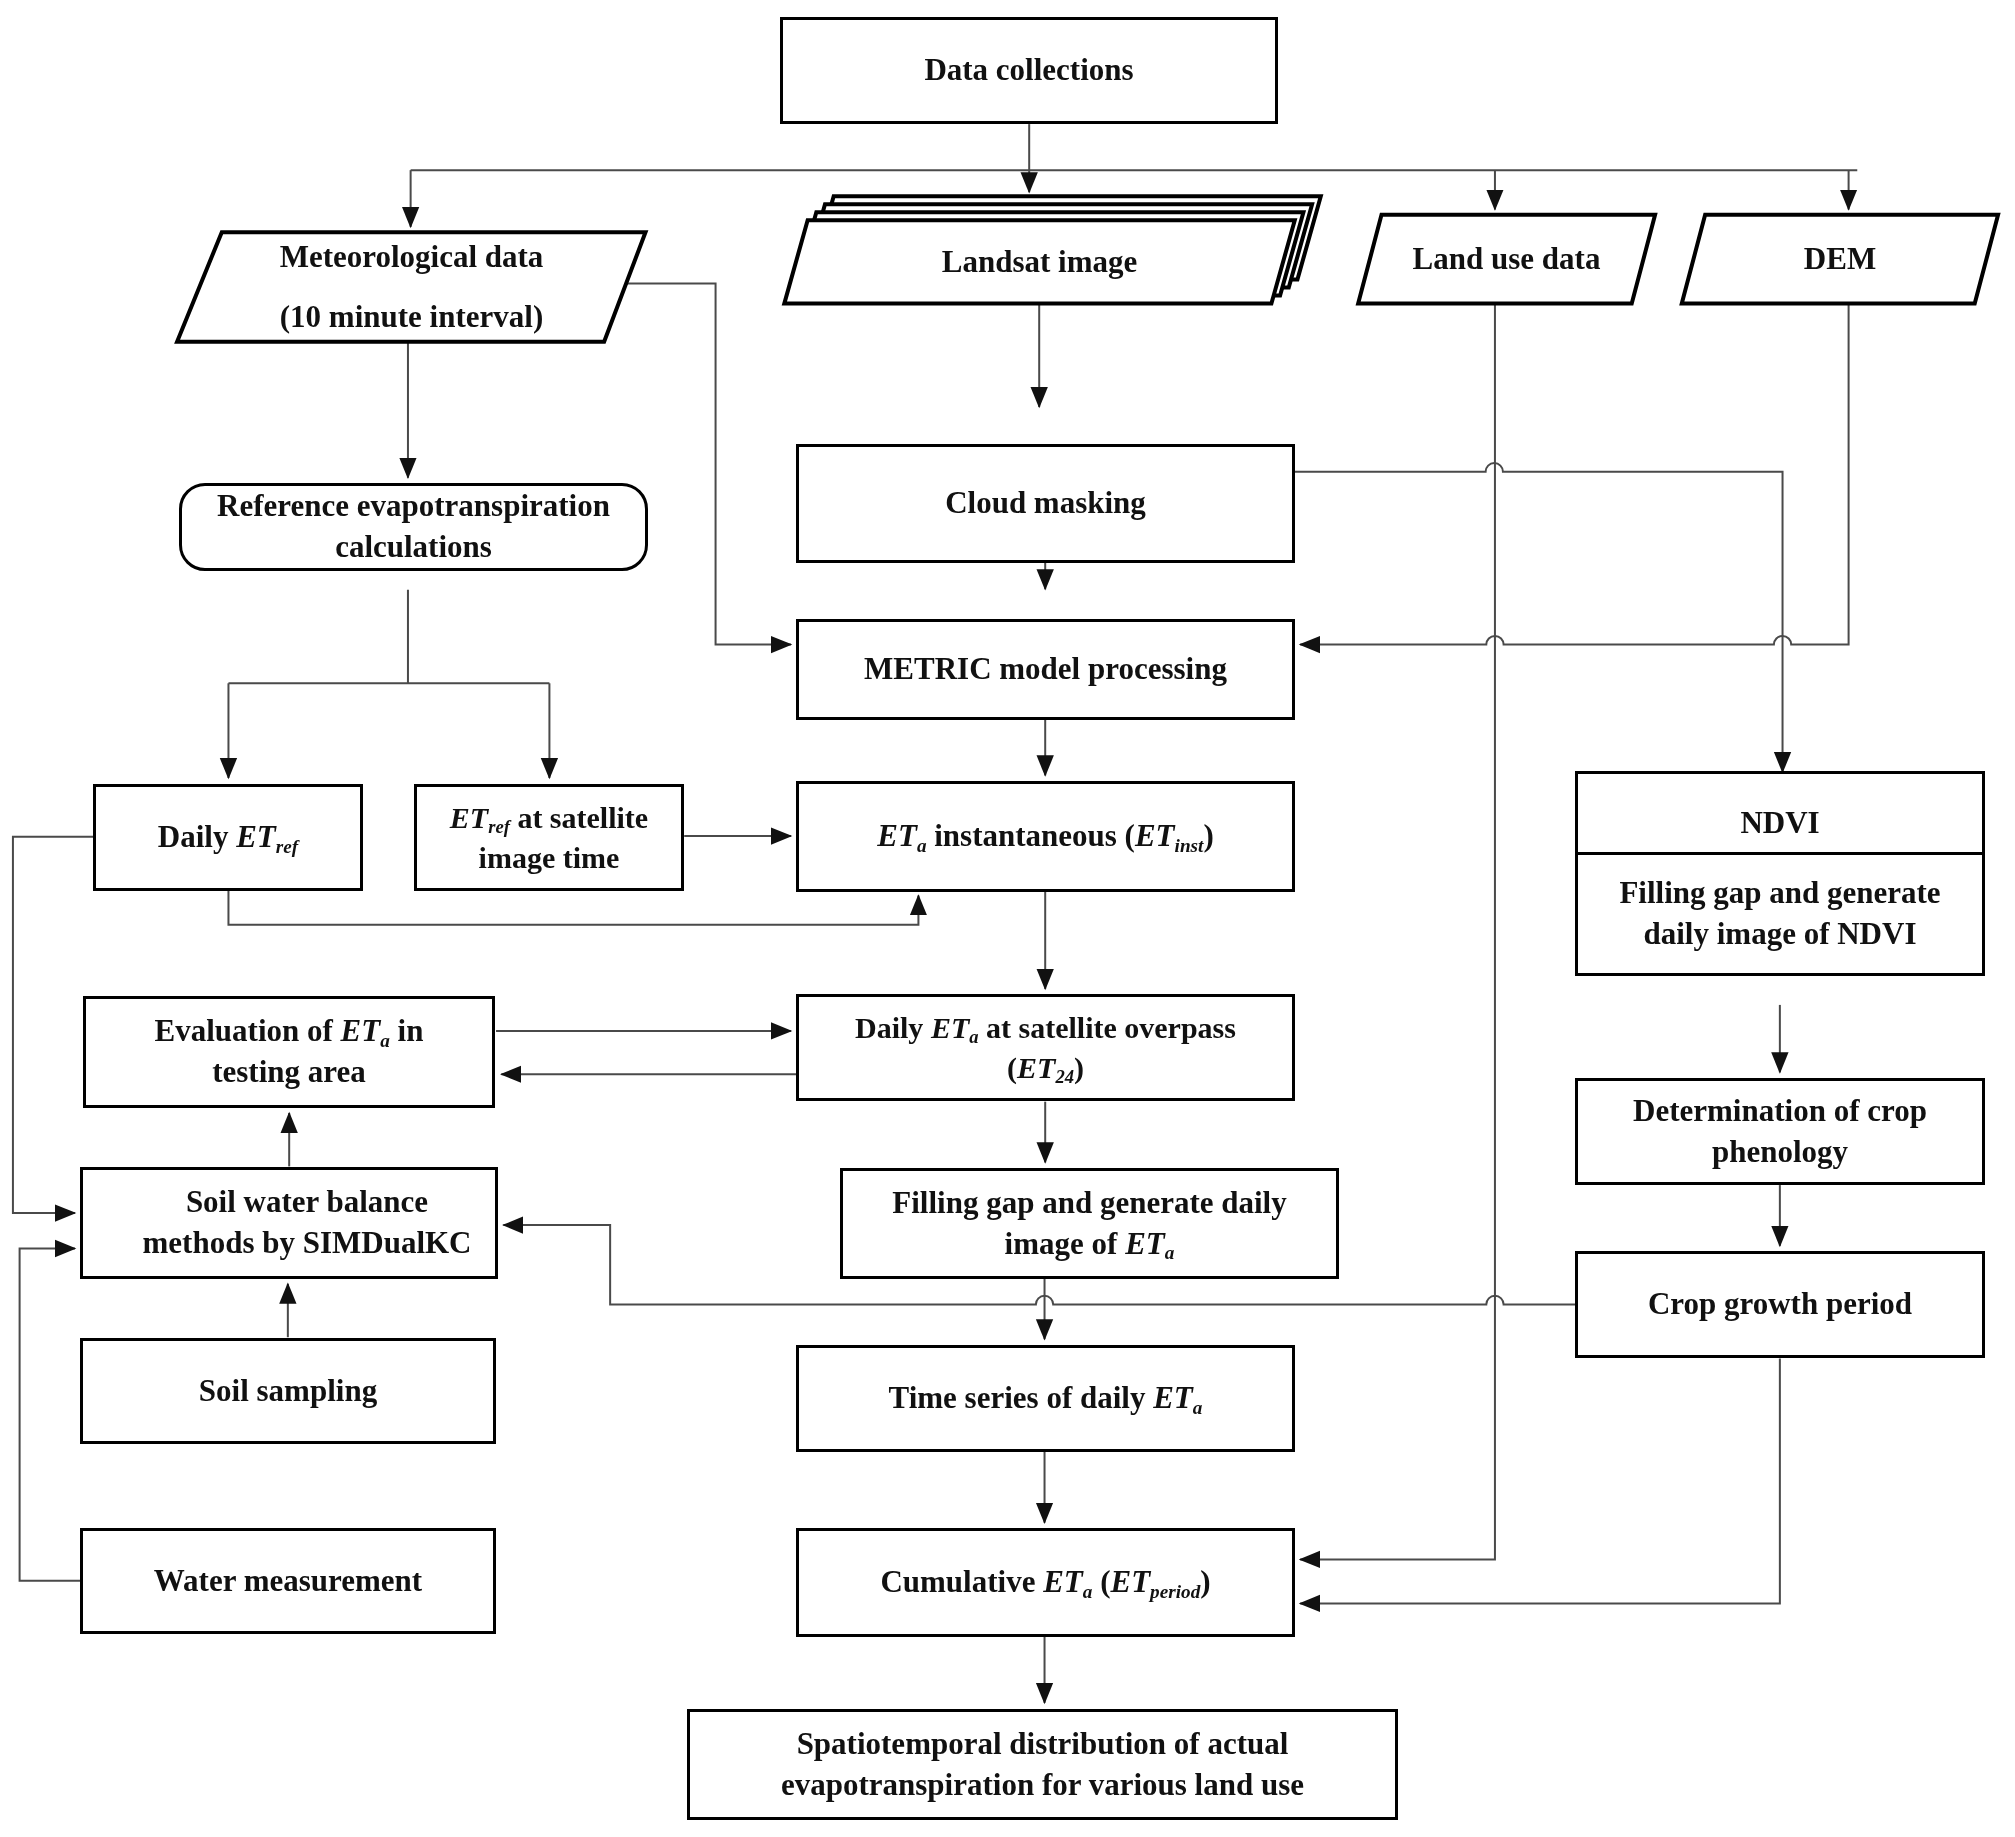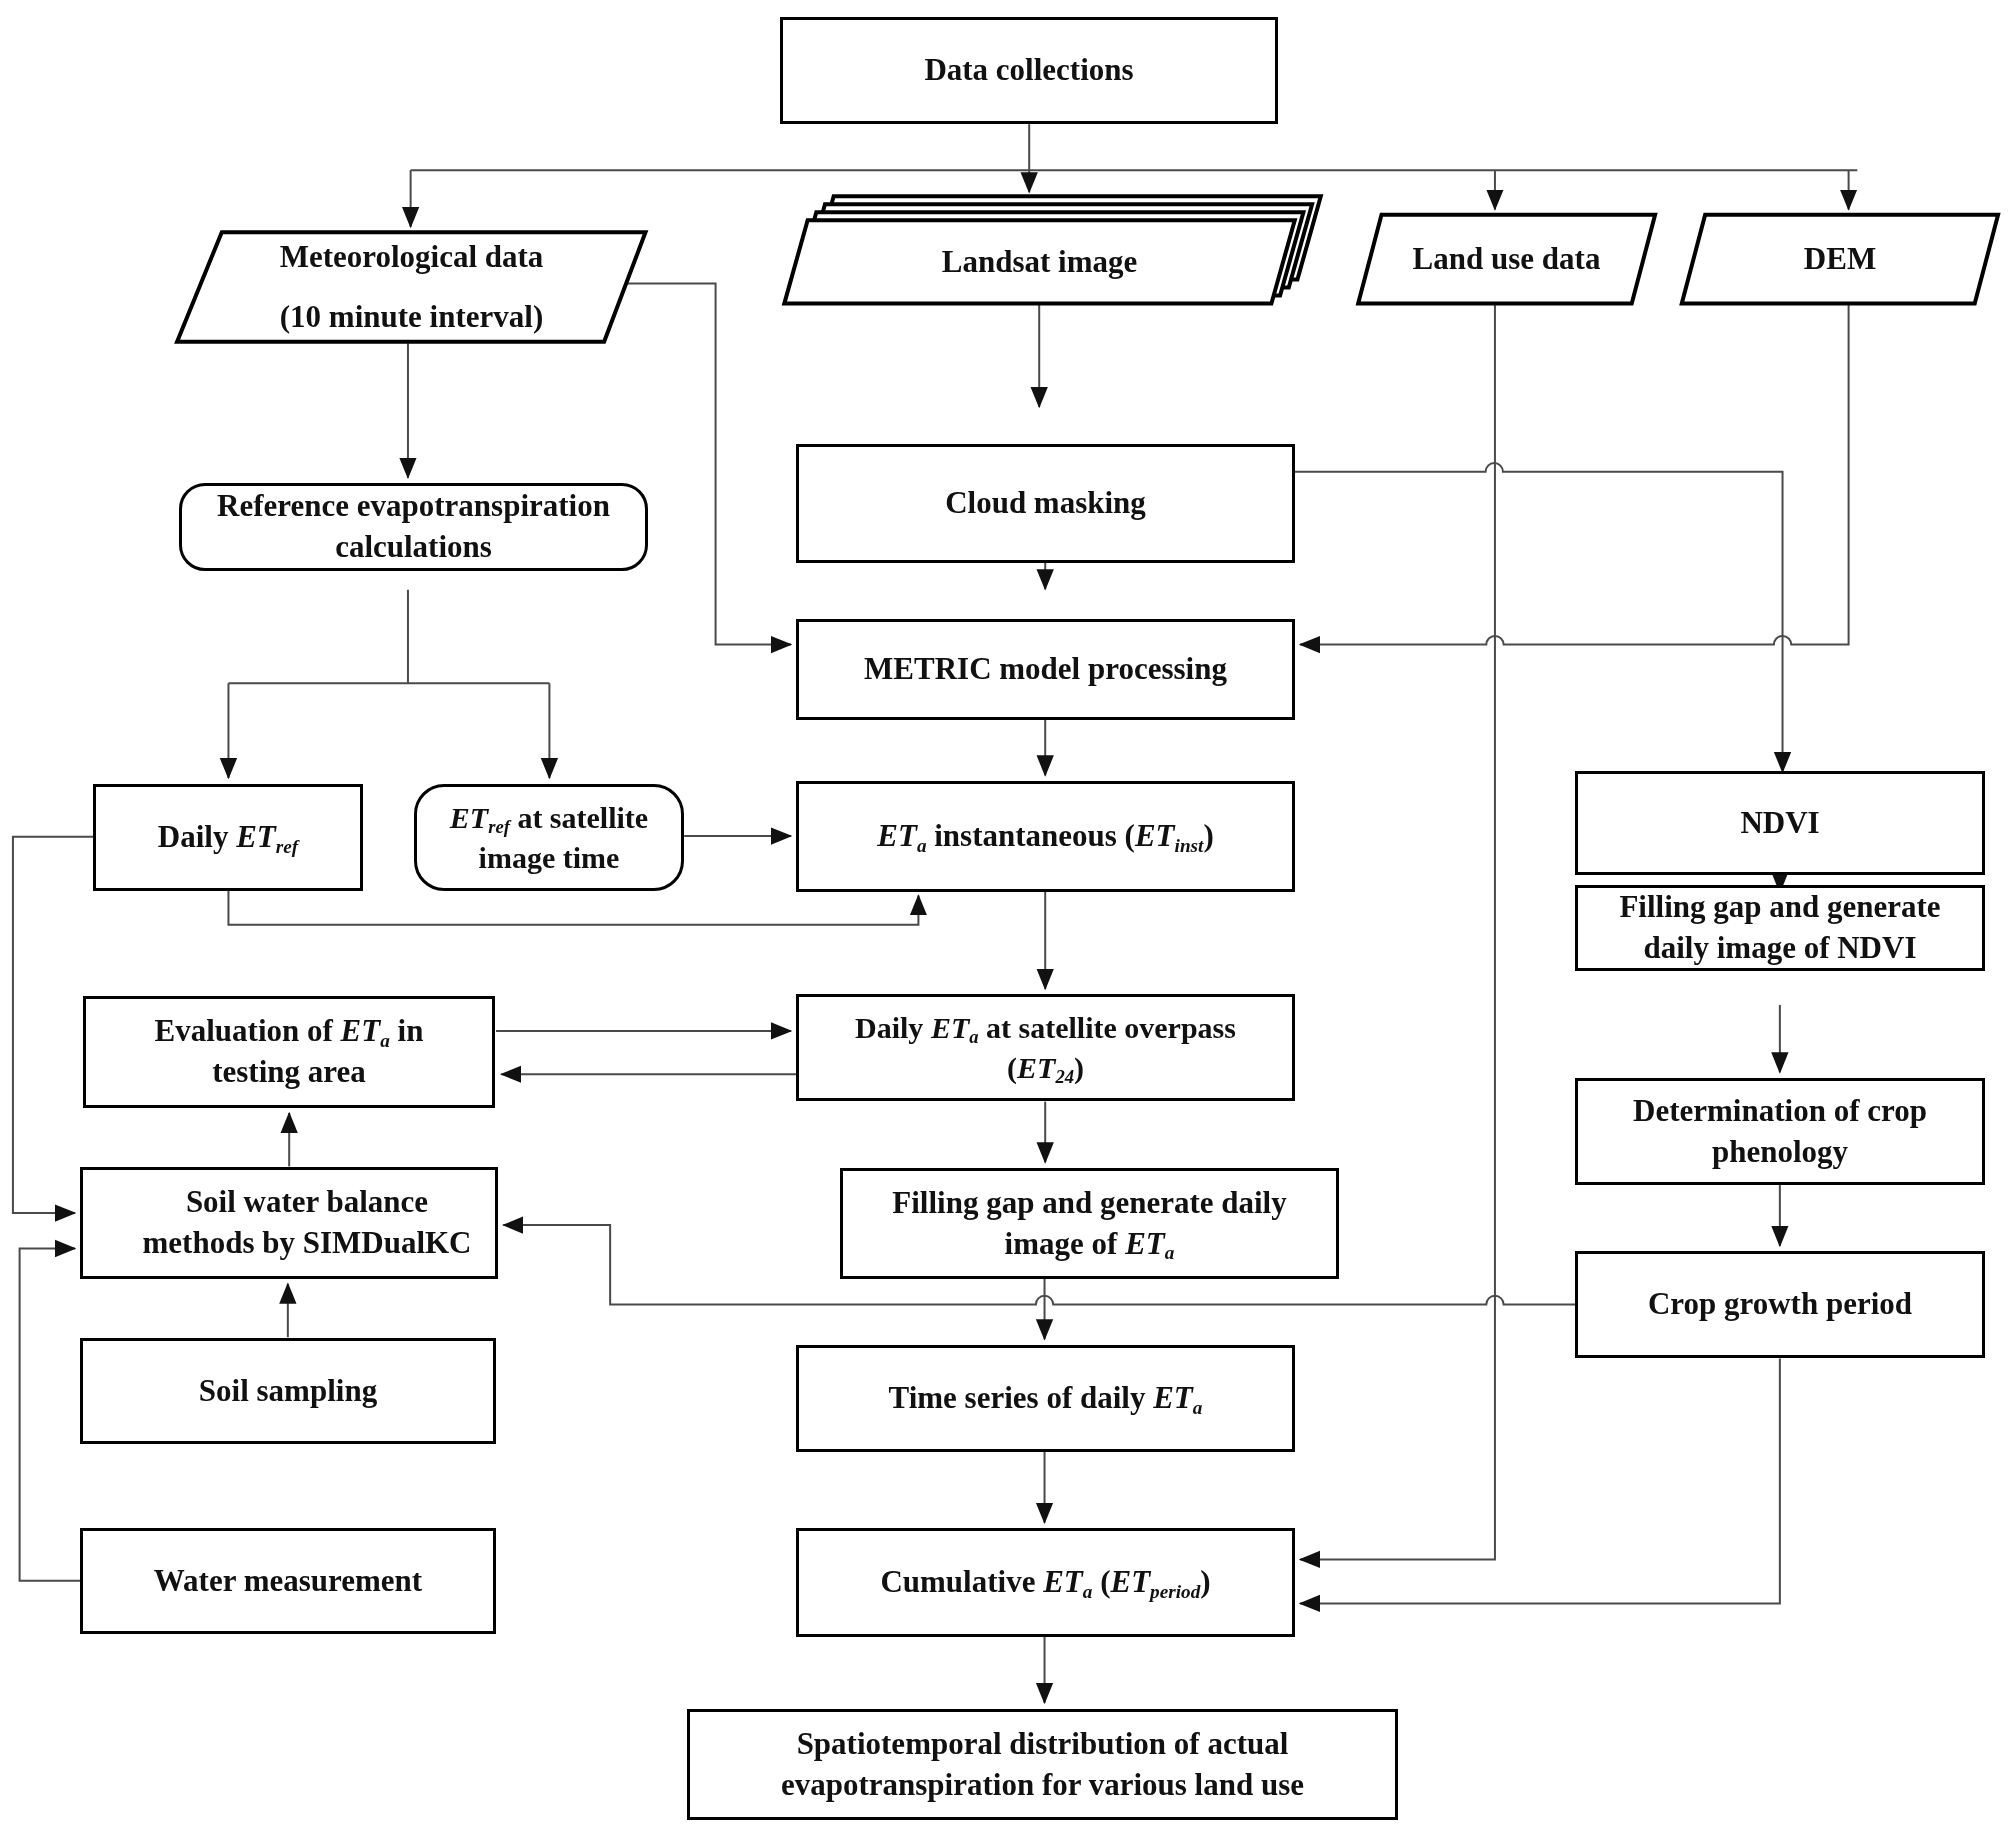--- a/index.html
+++ b/index.html
@@ -126,33 +126,33 @@
     </div>
 
   <div class="node" style="left:796px;top:595px;width:499px;height:101px;margin-top:24px;">
       <div><span>METRIC model processing</span></div>
     </div>
 
   <div class="node" style="left:93px;top:784px;width:270px;height:107px;">
       <div><span>Daily </span><span class="it">ET</span><span class="it sb">ref</span></div>
     </div>
 
-  <div class="node fs45" style="left:414px;top:784px;width:270px;height:107px;border-radius:30px;">
+  <div class="node fs45" style="left:414px;top:784px;width:270px;height:107px;">
       <div><span class="it">ET</span><span class="it sb">ref</span><span> at satellite</span><br><span>image time</span></div>
     </div>
 
   <div class="node" style="left:796px;top:781px;width:499px;height:111px;">
       <div><span class="it">ET</span><span class="it sb">a</span><span> instantaneous (</span><span class="it">ET</span><span class="it sb">inst</span><span>)</span></div>
     </div>
 
   <div class="node" style="left:1575px;top:771px;width:410px;height:104px;">
       <div><span>NDVI</span></div>
     </div>
 
-  <div class="node" style="left:1575px;top:885px;width:410px;height:86px;">
+  <div class="node" style="left:1575px;top:852px;width:410px;height:124px;">
       <div><span>Filling gap and generate</span><br><span>daily image of NDVI</span></div>
     </div>
 
   <div class="node" style="left:1575px;top:1078px;width:410px;height:107px;">
       <div><span>Determination of crop</span><br><span>phenology</span></div>
     </div>
 
   <div class="node" style="left:1575px;top:1251px;width:410px;height:107px;">
       <div><span>Crop growth period</span></div>
     </div>

